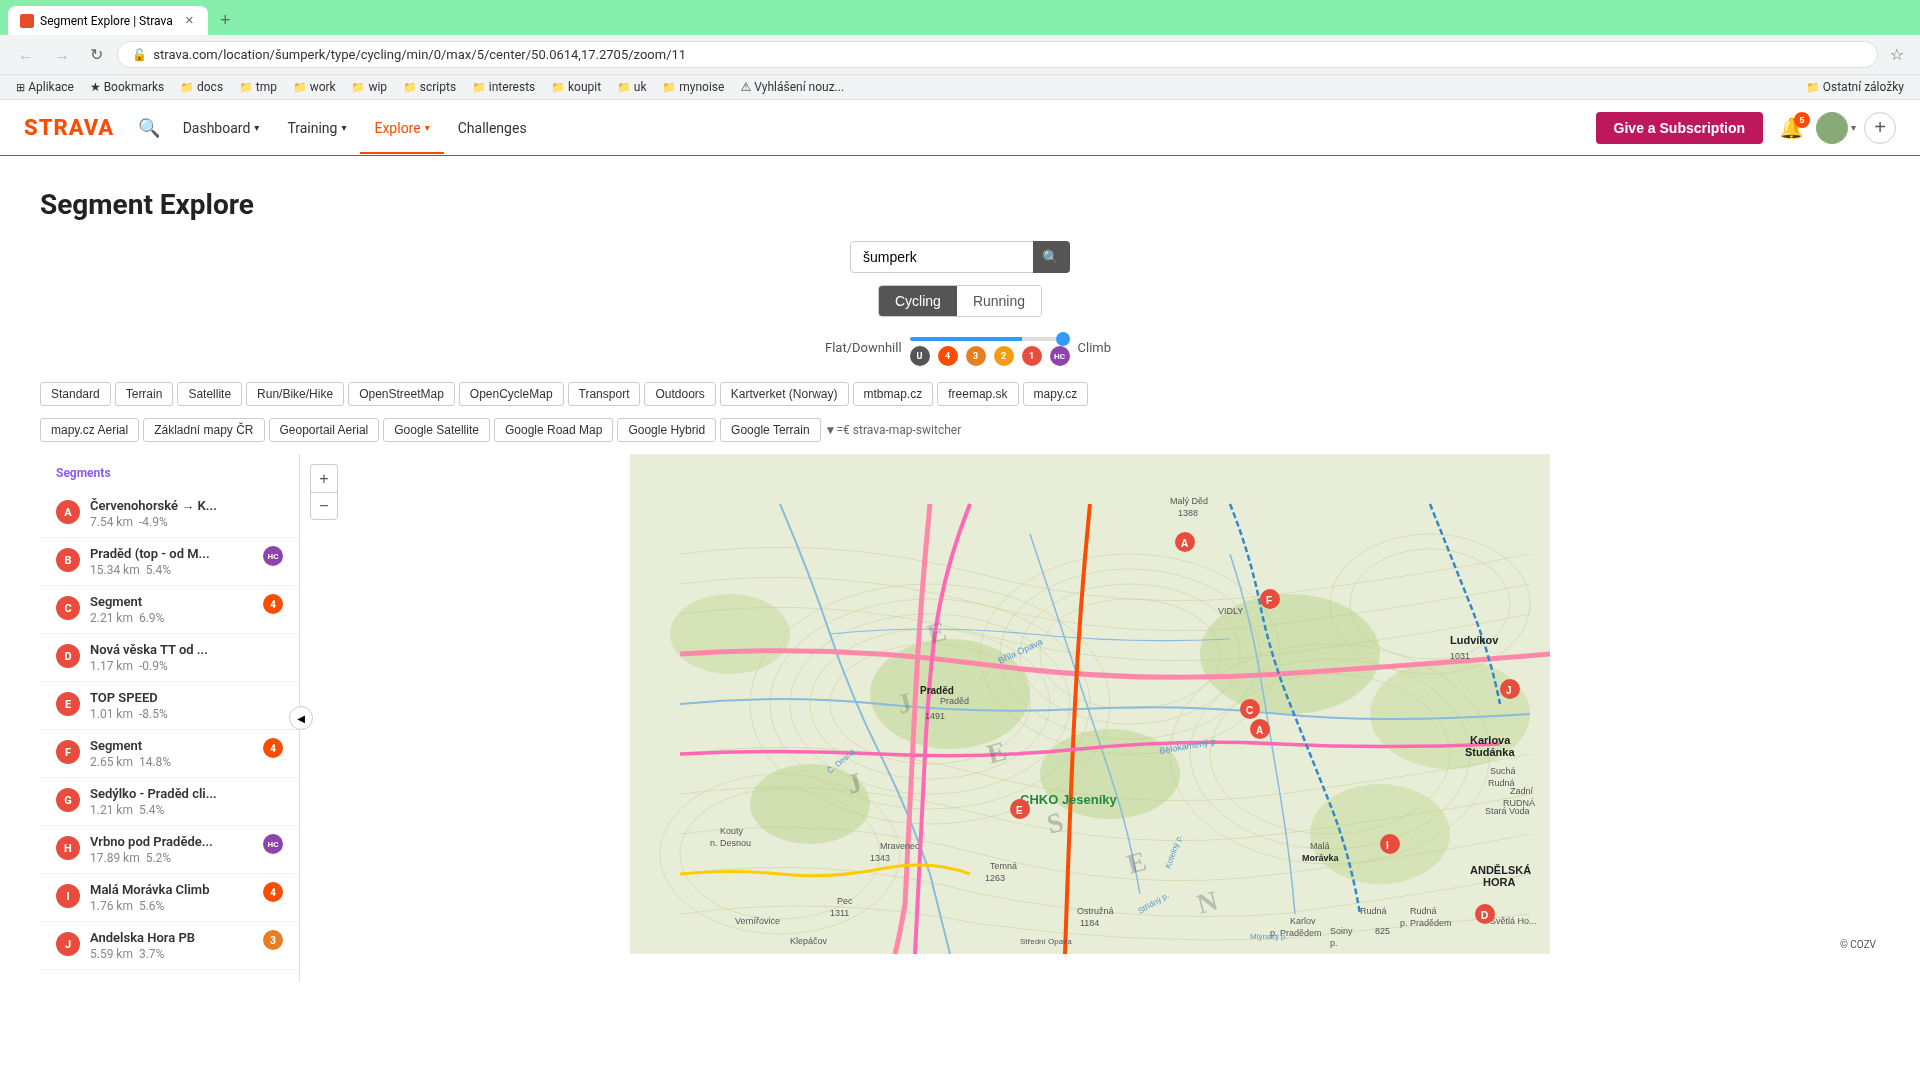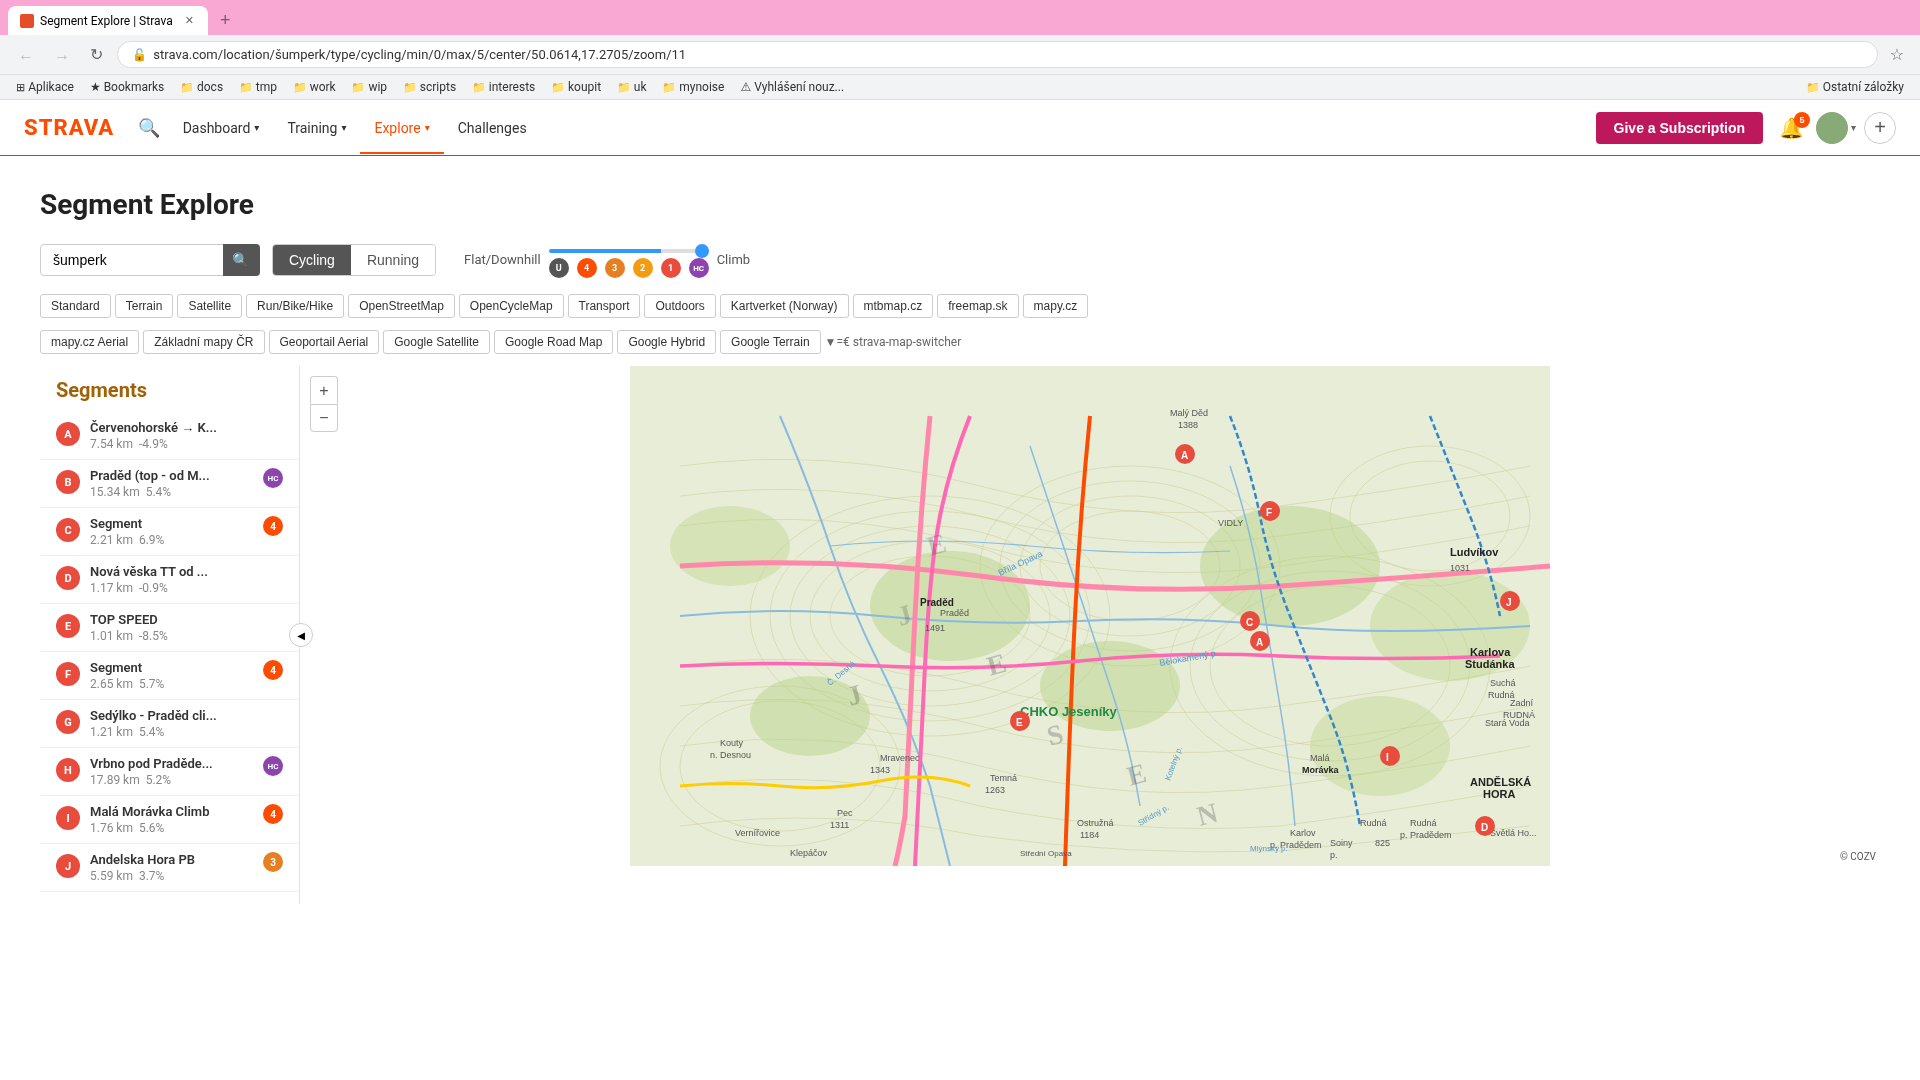--- a/index.html
+++ b/index.html
@@ -1,20 +1,20 @@
 <!DOCTYPE html>
 <html><head>
   <meta charset="utf-8">
   <style>
     * { box-sizing: border-box; margin: 0; padding: 0; }
     body { font-family: -apple-system, BlinkMacSystemFont, 'Segoe UI', Roboto, sans-serif; font-size: 14px; background: #fff; }
 
     
     .browser-chrome { background: #f1f3f4; border-bottom: 1px solid #ddd; }
-    .tab-bar { display: flex; align-items: center; padding: 6px 8px 0; background: #f9a8d4; gap: 4px; }
+    .tab-bar { display: flex; align-items: center; padding: 6px 8px 0; background: #86efac; gap: 4px; }
     .tab { display: flex; align-items: center; gap: 6px; padding: 6px 12px; background: #fff; border-radius: 8px 8px 0 0; font-size: 12px; min-width: 200px; max-width: 240px; }
     .tab-favicon { width: 14px; height: 14px; background: #e44d26; border-radius: 2px; flex-shrink: 0; }
     .tab-title { flex: 1; overflow: hidden; text-overflow: ellipsis; white-space: nowrap; font-size: 12px; }
     .tab-close { font-size: 11px; color: #666; cursor: pointer; padding: 2px; }
     .tab-new { background: transparent; border: none; font-size: 18px; color: #666; cursor: pointer; padding: 4px 8px; }
 
     .address-bar { display: flex; align-items: center; padding: 6px 12px; gap: 8px; background: #f1f3f4; }
     .nav-btn { background: none; border: none; color: #666; cursor: pointer; font-size: 16px; padding: 4px 6px; border-radius: 50%; }
     .nav-btn.disabled { color: #bbb; cursor: default; }
     .address-input { flex: 1; background: #fff; border: 1px solid #ddd; border-radius: 20px; padding: 5px 14px; font-size: 13px; color: #333; display: flex; align-items: center; gap: 6px; }
@@ -43,42 +43,42 @@
     .notif-btn { position: relative; background: none; border: none; font-size: 20px; cursor: pointer; color: #555; margin-left: 16px; }
     .notif-badge { position: absolute; top: -4px; right: -6px; background: #fc4c02; color: #fff; font-size: 9px; font-weight: 700; border-radius: 50%; width: 16px; height: 16px; display: flex; align-items: center; justify-content: center; }
     .user-avatar { width: 32px; height: 32px; border-radius: 50%; background: #8a7; margin-left: 12px; cursor: pointer; }
     .add-btn { width: 32px; height: 32px; border-radius: 50%; border: 1px solid #ccc; background: none; font-size: 20px; cursor: pointer; color: #555; margin-left: 8px; display: flex; align-items: center; justify-content: center; }
 
     
     .main-content { padding: 32px 40px 24px; }
     .page-title { font-size: 28px; font-weight: 700; color: #222; margin-bottom: 20px; }
 
     
-    .filter-bar { display: flex; align-items: center; gap: 12px; margin-bottom: 16px; }
+    .filter-bar { display: flex; align-items: center; gap: 12px; margin-bottom: 16px; flex-direction: column; }
     .search-input-wrap { position: relative; }
     .search-input { border: 1px solid #ccc; border-radius: 4px; padding: 7px 36px 7px 12px; font-size: 14px; width: 220px; }
     .search-btn { position: absolute; right: 0; top: 0; bottom: 0; background: #555; border: none; color: #fff; padding: 0 10px; border-radius: 0 4px 4px 0; cursor: pointer; font-size: 14px; }
     .type-toggle { display: flex; border-radius: 4px; overflow: hidden; border: 1px solid #ccc; }
     .type-btn { padding: 7px 16px; font-size: 14px; background: #fff; border: none; cursor: pointer; color: #555; }
     .type-btn.active { background: #555; color: #fff; }
     .grade-filter { display: flex; align-items: center; gap: 8px; font-size: 13px; color: #555; margin-left: 16px; }
     .grade-markers { display: flex; gap: 4px; justify-content: space-between; margin-top: 2px; }
     .grade-marker { width: 20px; height: 20px; border-radius: 50%; display: flex; align-items: center; justify-content: center; font-size: 9px; font-weight: 700; color: #fff; }
 
     
     .map-type-row { display: flex; flex-wrap: wrap; gap: 4px; margin-bottom: 12px; align-items: center; }
     .map-type-btn { padding: 4px 10px; font-size: 12px; border: 1px solid #ccc; background: #fff; border-radius: 3px; cursor: pointer; color: #333; white-space: nowrap; }
     .map-switcher-link { color: #666; font-size: 12px; display: flex; align-items: center; gap: 3px; cursor: pointer; text-decoration: none; }
 
     
     .explore-area { display: flex; gap: 0; }
 
     
     .segments-panel { width: 260px; flex-shrink: 0; border-right: 1px solid #e0e0e0; padding: 12px 0; position: relative; }
-    .segments-title { font-size: 20px; font-weight: 700; padding: 0 16px 10px; color: #a16207; }
+    .segments-title { font-size: 12px; font-weight: 700; padding: 0 16px 10px; color: #8b5cf6; }
     .collapse-btn { position: absolute; right: -14px; top: 50%; transform: translateY(-50%); width: 24px; height: 24px; background: #fff; border: 1px solid #ccc; border-radius: 50%; display: flex; align-items: center; justify-content: center; cursor: pointer; font-size: 10px; z-index: 10; }
 
     .segment-item { display: flex; align-items: flex-start; padding: 8px 16px; cursor: pointer; border-bottom: 1px solid #f0f0f0; }
     .seg-letter { width: 24px; height: 24px; border-radius: 50%; display: flex; align-items: center; justify-content: center; font-size: 11px; font-weight: 700; color: #fff; flex-shrink: 0; margin-right: 10px; margin-top: 2px; }
     .seg-letter.red { background: #e74c3c; }
     .seg-info { flex: 1; }
     .seg-name { font-size: 13px; font-weight: 600; color: #333; margin-bottom: 2px; }
     .seg-stats { font-size: 12px; color: #888; }
     .seg-badge { width: 20px; height: 20px; border-radius: 50%; display: flex; align-items: center; justify-content: center; font-size: 10px; font-weight: 700; color: #fff; margin-left: 6px; flex-shrink: 0; }
     .seg-badge.orange { background: #fc4c02; }
@@ -275,21 +275,21 @@
           <div class="seg-info">
             <div class="seg-name">TOP SPEED</div>
             <div class="seg-stats"><span>1.01 km</span>&nbsp;&nbsp;<span>-8.5%</span></div>
           </div>
         </div>
 
         <div class="segment-item">
           <div class="seg-letter red">F</div>
           <div class="seg-info">
             <div class="seg-name">Segment</div>
-            <div class="seg-stats"><span>2.65 km</span>&nbsp;&nbsp;<span>5.7%</span></div>
+            <div class="seg-stats"><span>2.65 km</span>&nbsp;&nbsp;<span>14.8%</span></div>
           </div>
           <div class="seg-badge orange">4</div>
         </div>
 
         <div class="segment-item">
           <div class="seg-letter red">G</div>
           <div class="seg-info">
             <div class="seg-name">Sedýlko - Praděd cli...</div>
             <div class="seg-stats"><span>1.21 km</span>&nbsp;&nbsp;<span>5.4%</span></div>
           </div>

